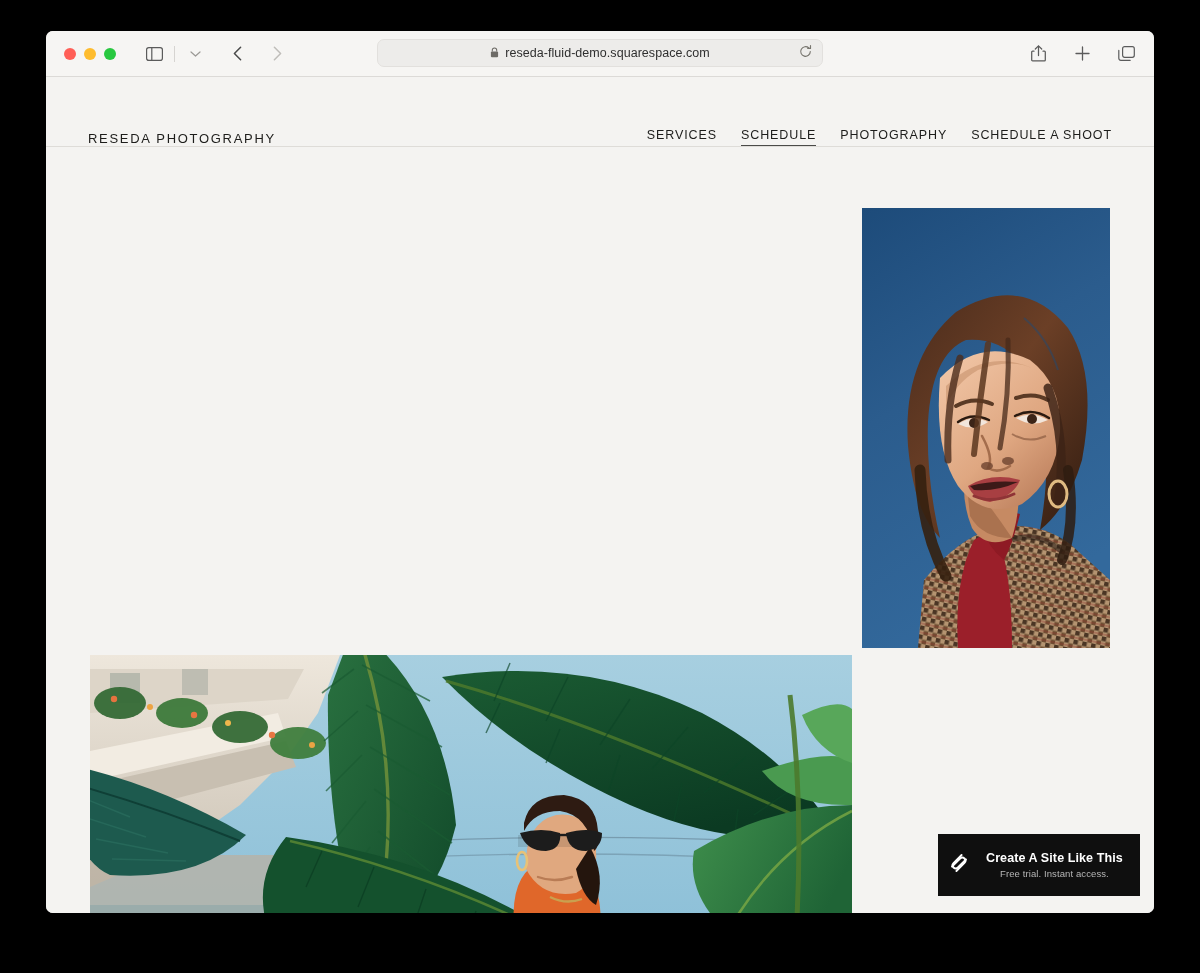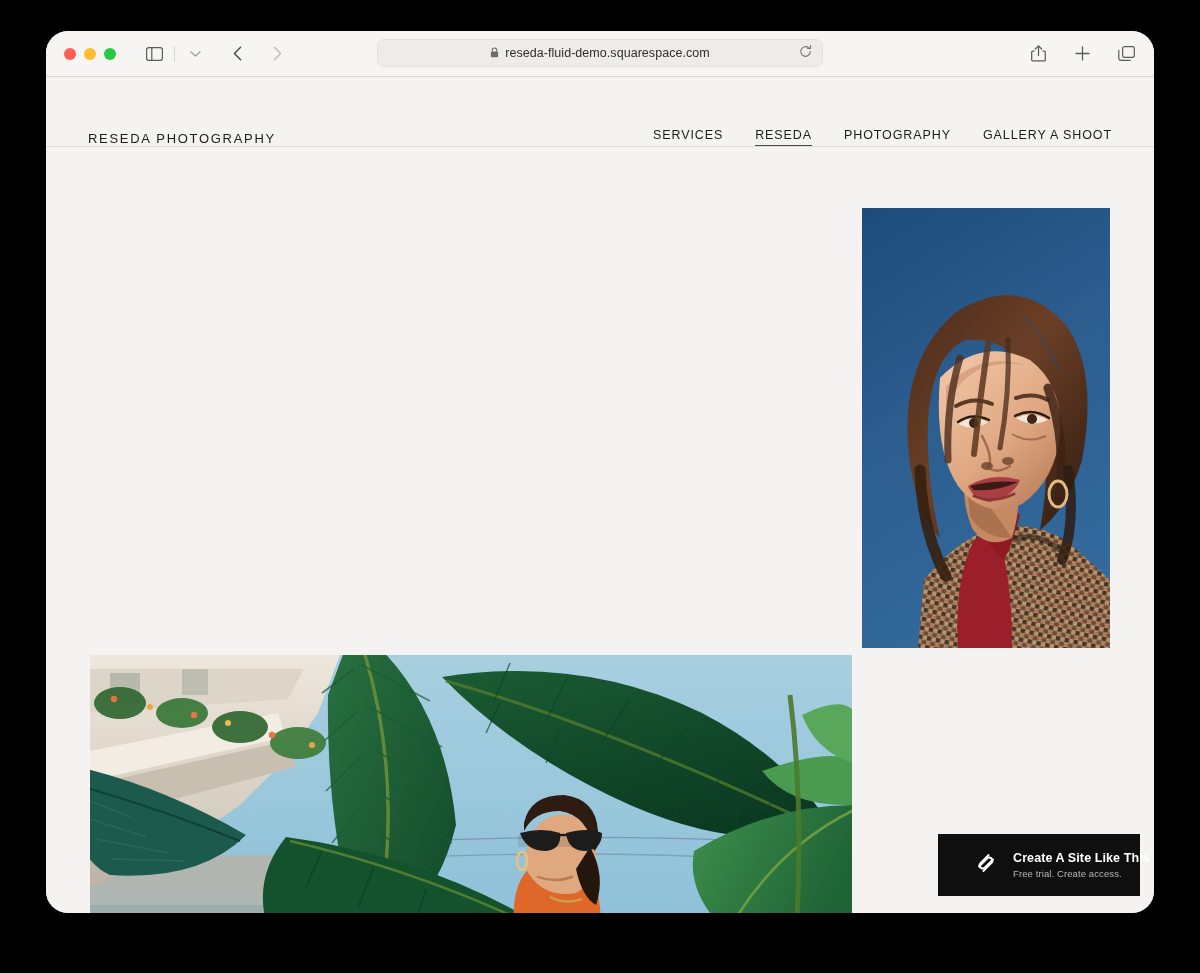--- a/index.html
+++ b/index.html
@@ -13,21 +13,21 @@
   }
 
   
   .window {
     position: absolute;
     left: 46px;
     top: 31px;
     width: 1108px;
     height: 882px;
     background: #f4f3f1;
-    border-radius: 22px;
+    border-radius: 7px;
     overflow: hidden;
     box-shadow: 0 22px 48px rgba(0,0,0,0.55), 0 4px 14px rgba(0,0,0,0.4);
   }
 
   
   .toolbar {
     position: relative;
     height: 46px;
     background: #f6f5f3;
     border-bottom: 1px solid #dcdad7;
@@ -112,21 +112,21 @@
   }
 
   .brand {
     font-size: 13px;
     letter-spacing: 1.7px;
     color: #1d1d1b;
     font-weight: 400;
     white-space: nowrap;
   }
 
-  .site-nav { display: flex; align-items: center; gap: 32px; }
+  .site-nav { display: flex; align-items: center; gap: 24px; }
   .nav-link {
     font-size: 12.5px;
     letter-spacing: 0.9px;
     color: #1d1d1b;
     white-space: nowrap;
     padding-bottom: 3px;
     border-bottom: 1px solid transparent;
   }
   .nav-link.active { border-bottom-color: #4a4a48; }
 
@@ -160,22 +160,23 @@
   
   .sqs-banner {
     position: absolute;
     left: 892px;
     top: 687px;
     width: 202px;
     height: 62px;
     background: #0f0f0f;
     display: flex;
     align-items: center;
-    padding-left: 35px;
+    padding-left: 8px;
     gap: 14px;
+    text-align: center;
   }
   .sqs-text-wrap { display: flex; flex-direction: column; gap: 3px; }
   .sqs-title {
     color: #ffffff;
     font-size: 12.5px;
     font-weight: bold;
     letter-spacing: 0.1px;
     white-space: nowrap;
   }
   .sqs-sub {
@@ -265,23 +266,23 @@
       </span>
     </div>
   </div>
 
   <div class="page">
 
     <div class="site-header">
       <div class="brand">RESEDA PHOTOGRAPHY</div>
       <div class="site-nav">
         <a class="nav-link">SERVICES</a>
-        <a class="nav-link active">RESEDA</a>
+        <a class="nav-link active">SCHEDULE</a>
         <a class="nav-link">PHOTOGRAPHY</a>
-        <a class="nav-link">GALLERY A SHOOT</a>
+        <a class="nav-link">SCHEDULE A SHOOT</a>
       </div>
     </div>
 
     <div class="gallery">
 
       <div class="ph photo-portrait">
         <svg viewBox="0 0 248 440" preserveAspectRatio="xMidYMid slice">
           <defs>
             <linearGradient id="sky" x1="0" y1="0" x2="0.35" y2="1">
               <stop offset="0%" stop-color="#1d4b7a"></stop>
@@ -484,19 +485,19 @@
 
       <div class="sqs-banner">
         <span>
           <svg width="26" height="26" viewBox="0 0 26 26" fill="none">
             <path d="M6 16.6 L14.1 8.5 a3.1 3.1 0 0 1 4.4 4.4 L10.4 21" stroke="#ffffff" stroke-width="1.9" fill="none" stroke-linecap="round"></path>
             <path d="M20 9.4 L11.9 17.5 a3.1 3.1 0 0 1 -4.4 -4.4 L15.6 5" stroke="#ffffff" stroke-width="1.9" fill="none" stroke-linecap="round"></path>
           </svg>
         </span>
         <div class="sqs-text-wrap">
           <div class="sqs-title">Create A Site Like This</div>
-          <div class="sqs-sub">Free trial. Create access.</div>
+          <div class="sqs-sub">Free trial. Instant access.</div>
         </div>
       </div>
 
     </div>
   </div>
 </div>
 
 </body></html>

